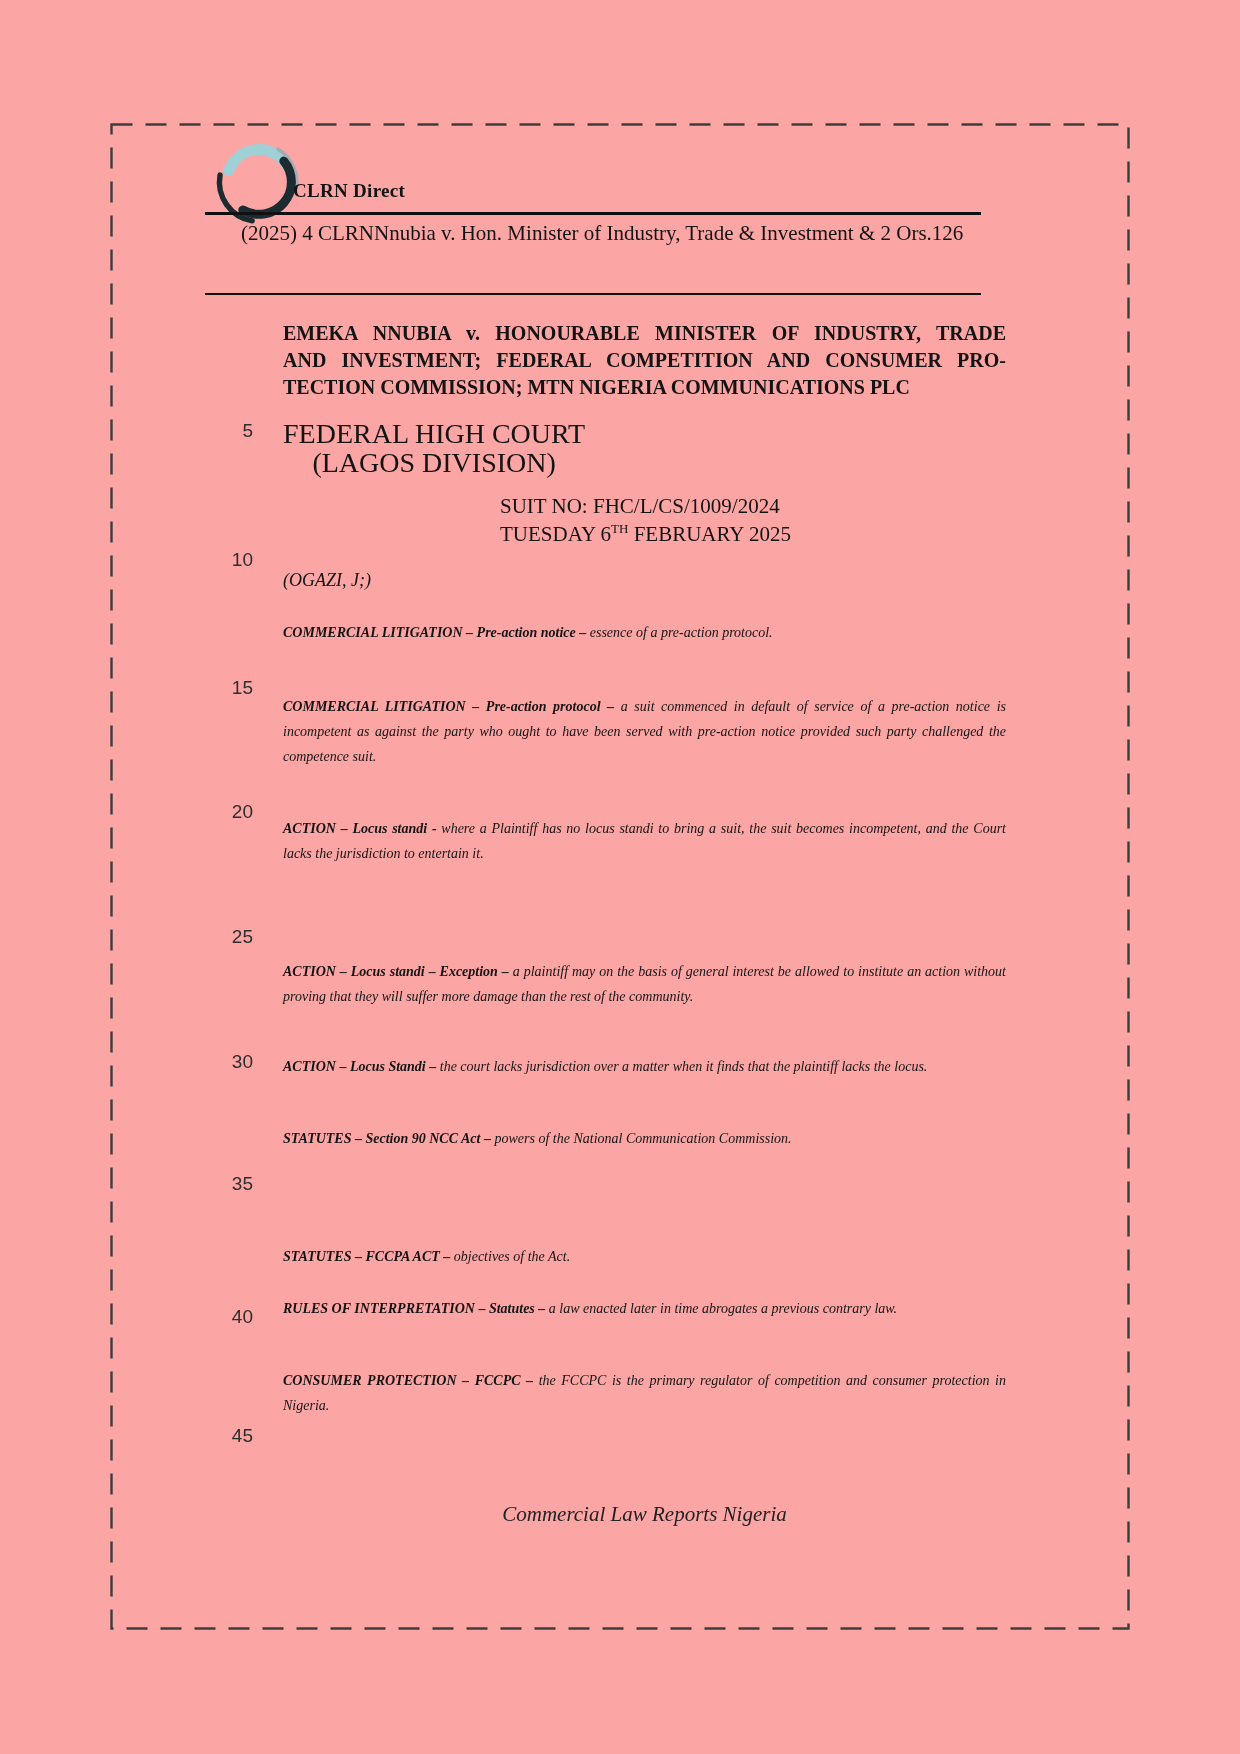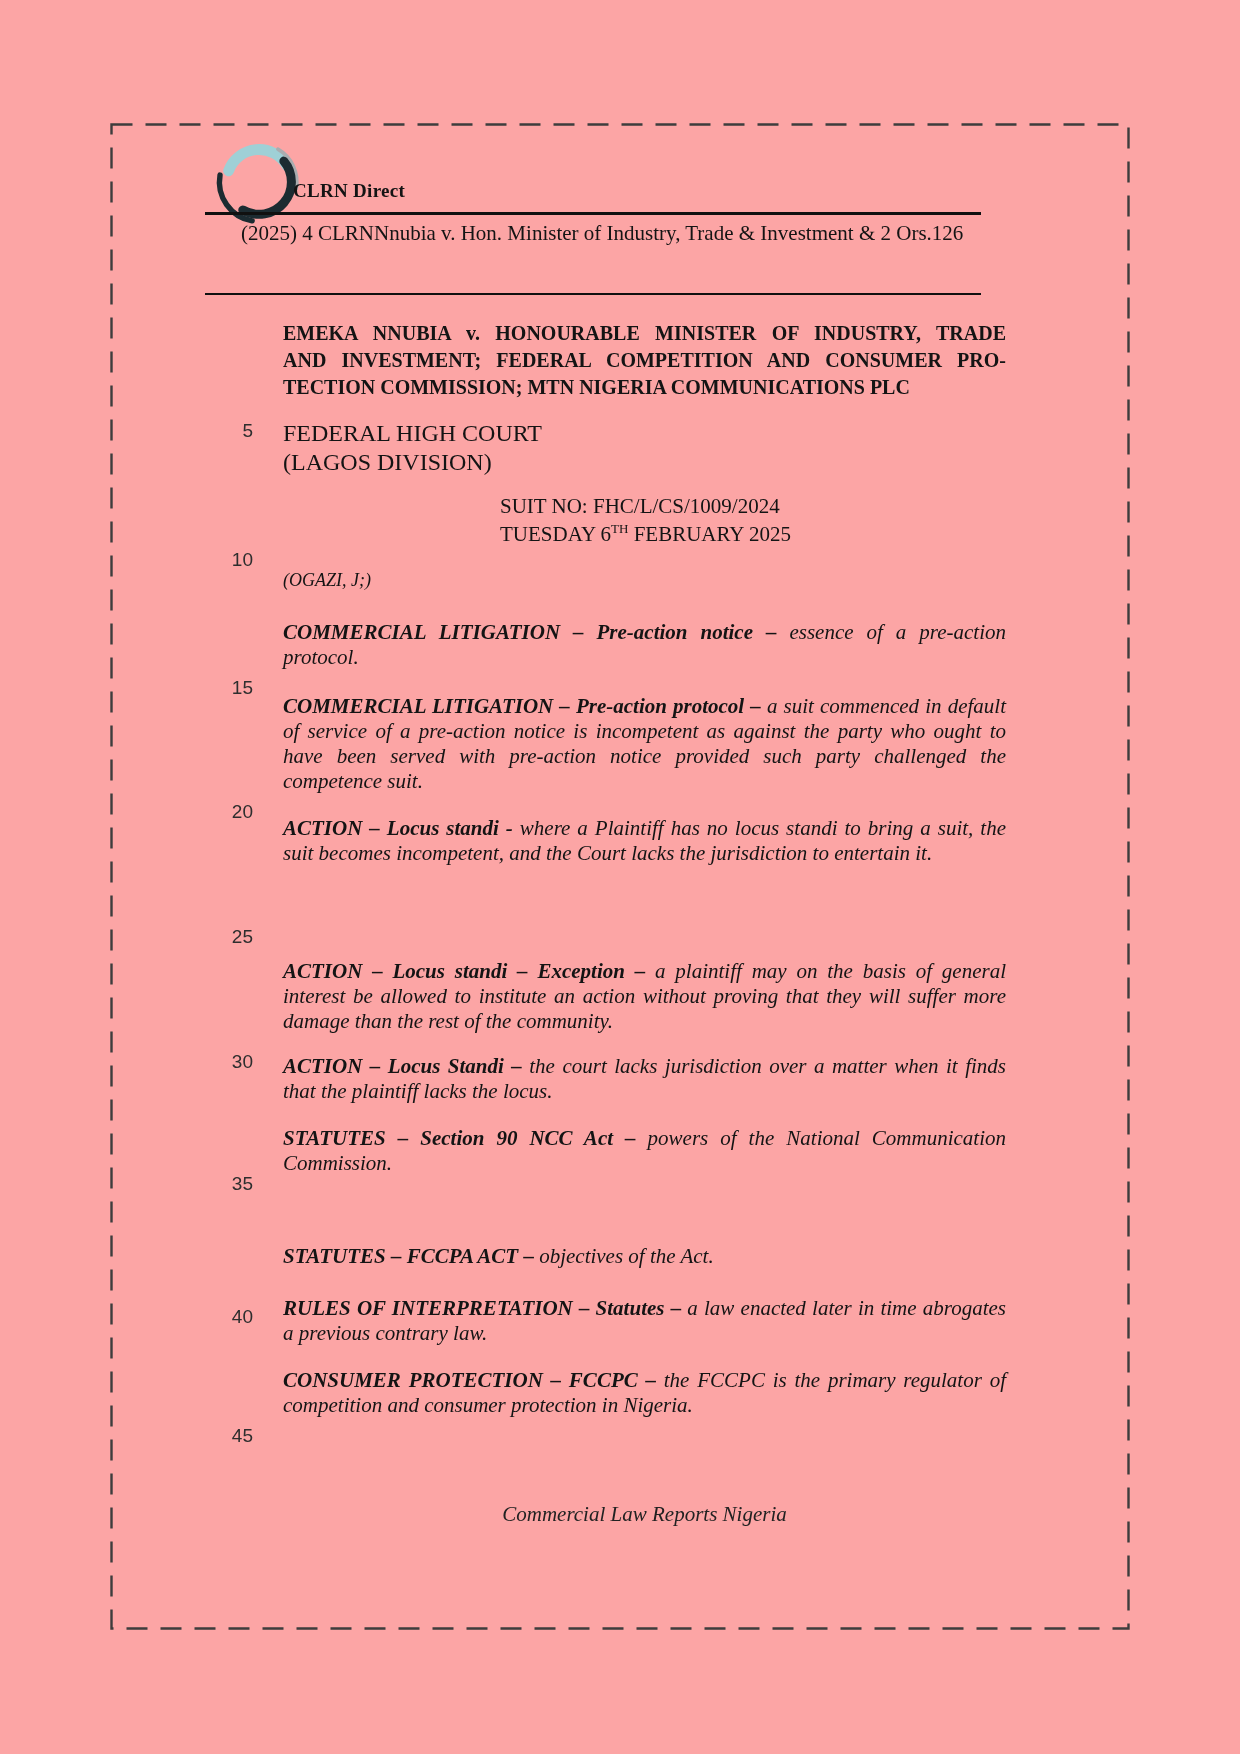--- a/index.html
+++ b/index.html
@@ -37,37 +37,37 @@
   .title-line.last { text-align-last: auto; }
 
   .lineno {
     position: absolute; left: 203px; width: 50px; text-align: right;
     font-family: "Liberation Sans", sans-serif;
     font-size: 19px; color: #2e2e2e;
   }
 
   .court-block {
     position: absolute; left: 283px; top: 419px;
-    font-size: 24px; line-height: 29px;
+    font-size: 28px; line-height: 29px; text-align: center;
   }
 
   .suit-block {
     position: absolute; left: 500px; top: 492px; width: 507px;
     text-align: left; font-size: 21px; line-height: 28px; white-space: nowrap;
   }
   .suit-block sup { font-size: 0.62em; vertical-align: super; line-height: 0; }
 
   .judge {
     position: absolute; left: 283px; top: 570px;
     font-size: 18px; font-style: italic;
   }
 
   .catchnote {
     position: absolute; left: 283px; width: 723px;
-    font-size: 21px; font-style: italic; line-height: 25px;
+    font-size: 14px; font-style: italic; line-height: 25px;
     text-align: justify;
   }
   .catchnote .catch { font-weight: 700; }
 
   .footer {
     position: absolute; left: 283px; top: 1502px; width: 723px;
     text-align: center; font-size: 21px; font-style: italic; color: #222;
   }
 </style>
 </head>

